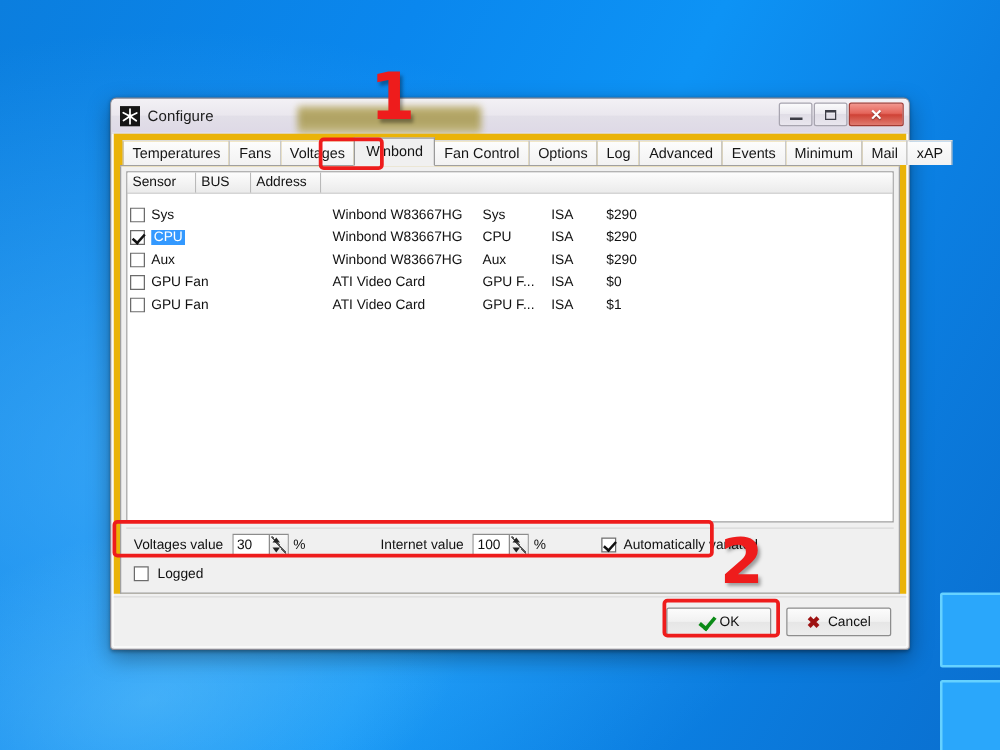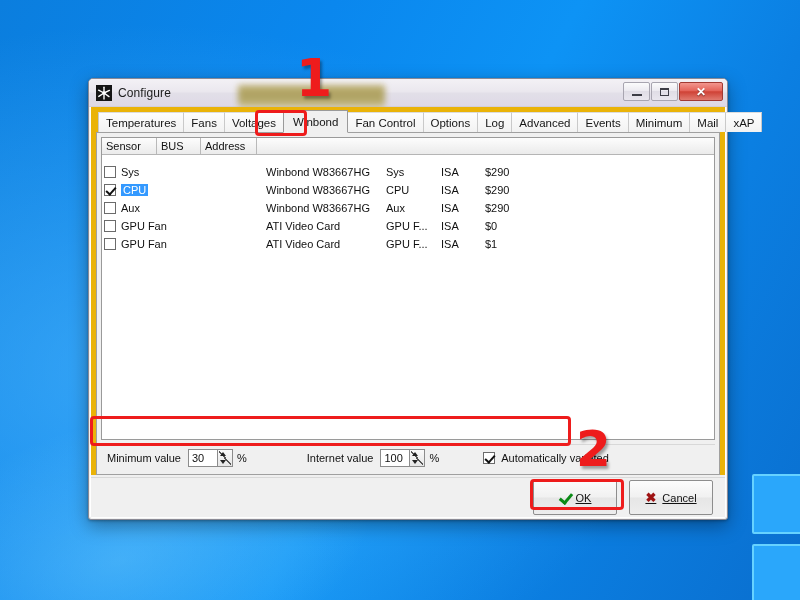--- a/index.html
+++ b/index.html
@@ -290,27 +290,27 @@
     height: 40px;
     margin: 0 2px 2px 2px;
     background: #f0f0f0;
     border-top: 1px solid #d9d9d9;
     display: flex; align-items: center; justify-content: flex-end;
     padding-right: 12px;
     gap: 12px;
     position: relative;
   }
   .winbtn {
-    width: 84px; height: 35px;
+    width: 84px; height: 23px;
     border: 1px solid #8d8d8d;
     border-radius: 2px;
     background: linear-gradient(180deg,#fcfcfc 0%,#f1f1f1 48%,#e6e6e6 52%,#ededed 100%);
     display: flex; align-items: center; justify-content: center;
     gap: 6px;
-    font-size: 11px; color: #111; text-decoration: underline;
+    font-size: 11px; color: #111;
   }
   .ok-check {
     width: 11px; height: 11px;
     position: relative;
   }
   .ok-check::after {
     content: "";
     position: absolute; left: 3px; top: -1px;
     width: 5px; height: 10px;
     border: solid #0a8a16;
@@ -499,21 +499,21 @@
               <div class="lv-cell" style="width:120px">ATI Video Card</div>
               <div class="lv-cell" style="width:55px">GPU F...</div>
               <div class="lv-cell" style="width:44px">ISA</div>
               <div class="lv-cell" style="width:56px">$1</div>
             </div>
 
           </div>
         </div>
 
         <div id="minmax-row">
-          <span class="field-label">Minimum value</span>
+          <span class="field-label">Voltages value</span>
           <div class="spin">
             <div class="spin-input">30</div>
             <div class="spin-btn">
               <span class="spin-arrow-up"></span>
               <span class="spin-arrow-dn"></span>
             </div>
           </div>
           <span class="pct">%</span>
 
           <span id="gap-1"></span>
@@ -529,20 +529,24 @@
           <span class="pct">%</span>
 
           <span id="gap-2"></span>
 
           <span class="cb-inline">
             <span class="wincheck checked"></span>
             <span class="field-label">Automatically variated</span>
           </span>
         </div>
 
+        <div id="logged-row">
+          <span class="wincheck"></span>
+          <span class="field-label">Logged</span>
+        </div>
 
       </div>
     </div>
 
     <div id="footer">
       <div class="winbtn">
         <span class="ok-check"></span>
         <span>OK</span>
       </div>
       <div class="winbtn">

